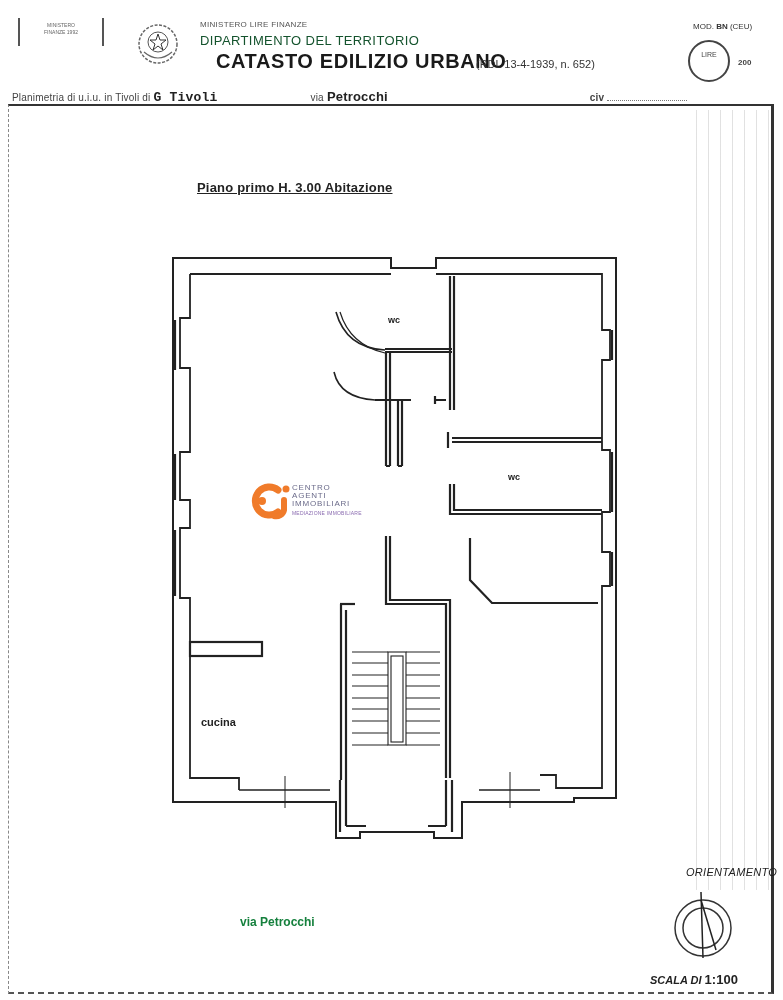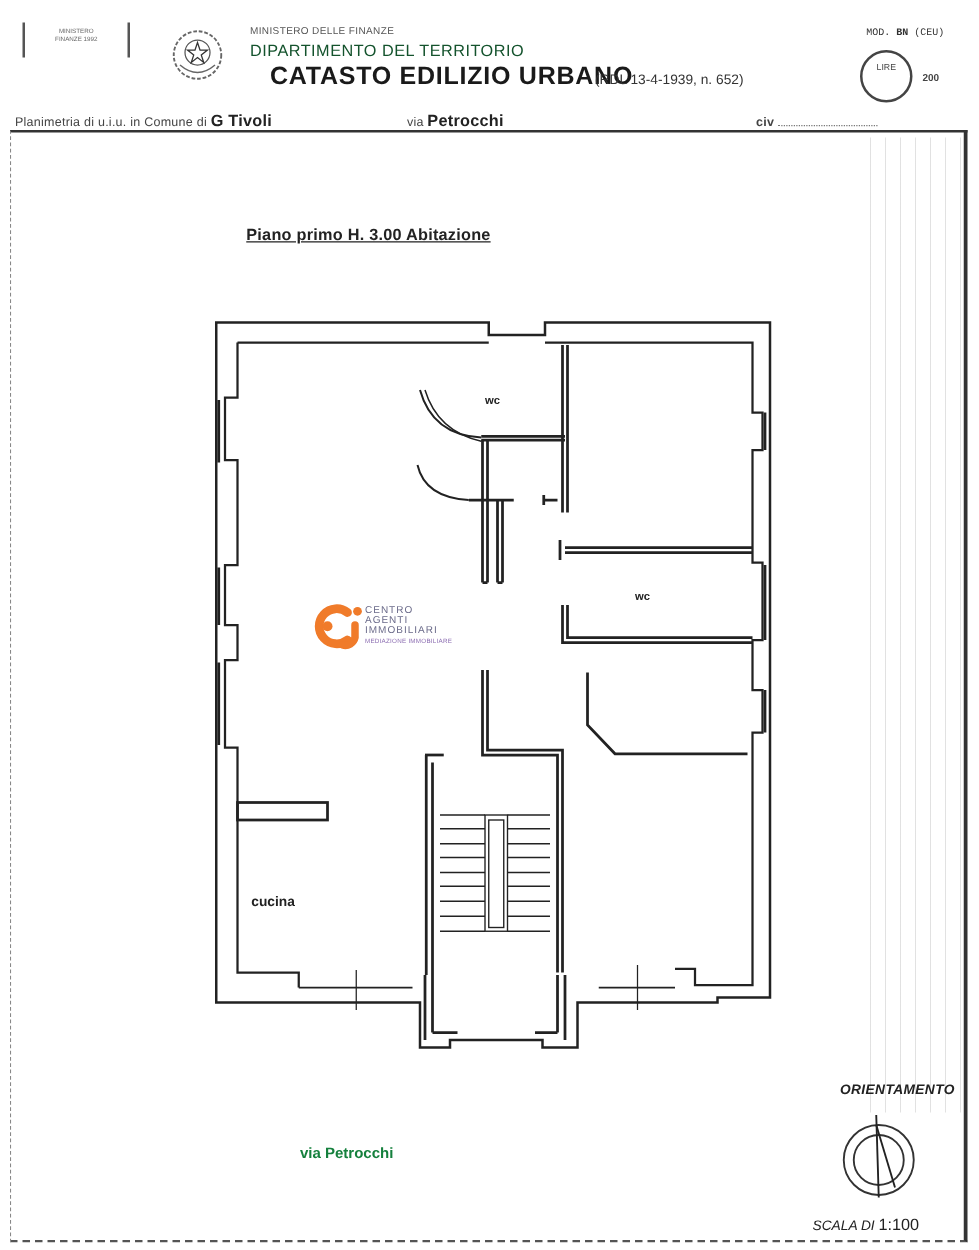--- a/index.html
+++ b/index.html
@@ -11,21 +11,21 @@
     .stamp-box {
       left: 18px; top: 18px; width: 82px; height: 24px;
       border-left: 2px solid #555; border-right: 2px solid #555;
       font-size: 5px; line-height: 7px; color: #666; text-align: center; padding-top: 4px;
     }
     .emblem { left: 136px; top: 22px; width: 44px; height: 44px; }
     .ministry { left: 200px; top: 20px; font-size: 8px; color: #555; letter-spacing: 0.3px; }
     .dept { left: 200px; top: 33px; font-size: 13px; color: #14532d; letter-spacing: 0.4px; }
     .catasto { left: 216px; top: 50px; font-size: 20px; font-weight: bold; color: #1a1a1a; letter-spacing: 0.6px; }
     .rdl { left: 476px; top: 58px; font-size: 11px; color: #333; }
-    .mod { left: 693px; top: 22px; font-size: 8px; color: #333; font-family: Liberation Mono, monospace; }
+    .mod { left: 693px; top: 22px; font-size: 8px; color: #333; }
     .mod b { font-weight: bold; }
     .lire {
       left: 688px; top: 40px; width: 38px; height: 38px; border-radius: 50%;
       border: 2px solid #444; text-align: center; font-size: 7px; color: #444;
     }
     .lire .l1 { display:block; margin-top: 9px; }
     .lire .l2 { display:block; font-weight:bold; font-size: 8px; padding-left: 48px; }
     .planline { left: 12px; top: 89px; font-size: 10px; color: #444; letter-spacing: 0.2px; }
     .handwritten { font-size: 13px; font-weight: bold; color: #222; }
     .dotted { display:inline-block; border-bottom: 1px dotted #777; }
@@ -36,22 +36,22 @@
     }
     .noise {
       left: 690px; top: 110px; width: 80px; height: 780px;
       background:
         repeating-linear-gradient(90deg, rgba(0,0,0,0) 0 6px, rgba(120,120,120,0.22) 6px 7px, rgba(0,0,0,0) 7px 12px);
     }
     .plan-title { left: 197px; top: 180px; font-size: 13px; font-weight: bold; color: #222; letter-spacing: 0.2px; text-decoration: underline; }
     .room-label { font-size: 9px; font-weight: bold; color: #222; }
     .cucina { font-size: 11px; }
     .street { left: 199px; top: 915px; font-size: 12px; font-weight: bold; color: #15803d; margin-left: 41px; }
-    .orient { left: 672px; top: 866px; font-size: 11px; font-weight: bold; font-style: italic; color: #222; letter-spacing: 0.3px; text-align: right; }
-    .scala { left: 650px; top: 972px; font-size: 11px; font-weight: normal; font-style: italic; color: #222; }
+    .orient { left: 686px; top: 866px; font-size: 11px; font-weight: normal; font-style: italic; color: #222; letter-spacing: 0.3px; text-align: right; }
+    .scala { left: 650px; top: 972px; font-size: 11px; font-weight: bold; font-style: italic; color: #222; }
     .scala .num { font-style: normal; font-size: 13px; }
     .compass { left: 670px; top: 890px; width: 70px; height: 70px; }
     .plan { left: 168px; top: 250px; width: 460px; height: 600px; }
     .logo { left: 244px; top: 480px; width: 130px; height: 40px; }
     .logo-text { left: 292px; top: 484px; font-size: 8px; line-height: 8px; color: #6b6b8a; letter-spacing: 0.8px; }
     .logo-sub { left: 292px; top: 510px; font-size: 5px; color: #8a6bb0; letter-spacing: 0.2px; }
   </style>
 </head>
 <body>
 
@@ -60,39 +60,39 @@
   <div>FINANZE 1992</div>
 </div>
 
 <svg class="abs emblem" viewBox="0 0 44 44">
   <circle cx="22" cy="22" r="19" fill="none" stroke="#666" stroke-width="1.5" stroke-dasharray="3 1.5"></circle>
   <circle cx="22" cy="20" r="10" fill="none" stroke="#555" stroke-width="1"></circle>
   <polygon points="22,12 24,18 30,18 25,22 27,28 22,24 17,28 19,22 14,18 20,18" fill="none" stroke="#333" stroke-width="1"></polygon>
   <path d="M8 30 Q22 42 36 30" fill="none" stroke="#666" stroke-width="1.2"></path>
 </svg>
 
-<div class="abs ministry">MINISTERO DELLE FINANZE</div>
+<div class="abs ministry">MINISTERO LIRE FINANZE</div>
 <div class="abs dept">DIPARTIMENTO DEL TERRITORIO</div>
 <div class="abs catasto">CATASTO EDILIZIO URBANO</div>
 <div class="abs rdl">(RDL 13-4-1939, n. 652)</div>
 
 <div class="abs mod">
   <span>MOD.</span>
   <b>BN</b>
   <span>(CEU)</span>
 </div>
 
 <div class="abs lire">
   <span class="l1">LIRE</span>
   <span class="l2">200</span>
 </div>
 
 <div class="abs planline">
-  <span>Planimetria di u.i.u. in Comune di</span>
-  <span class="dotted" style="width:150px;">
+  <span>Planimetria di u.i.u. in Tivoli di</span>
+  <span class="dotted" style="width:150px;font-family:Liberation Mono, monospace;">
     <span class="handwritten">G Tivoli</span>
   </span>
   <span style="margin-left:4px">via</span>
   <span class="dotted" style="width:256px;">
     <span class="handwritten">Petrocchi</span>
   </span>
   <span style="font-weight:bold; margin-left:4px">civ</span>
   <span class="dotted" style="width:80px;"></span>
 </div>
 

